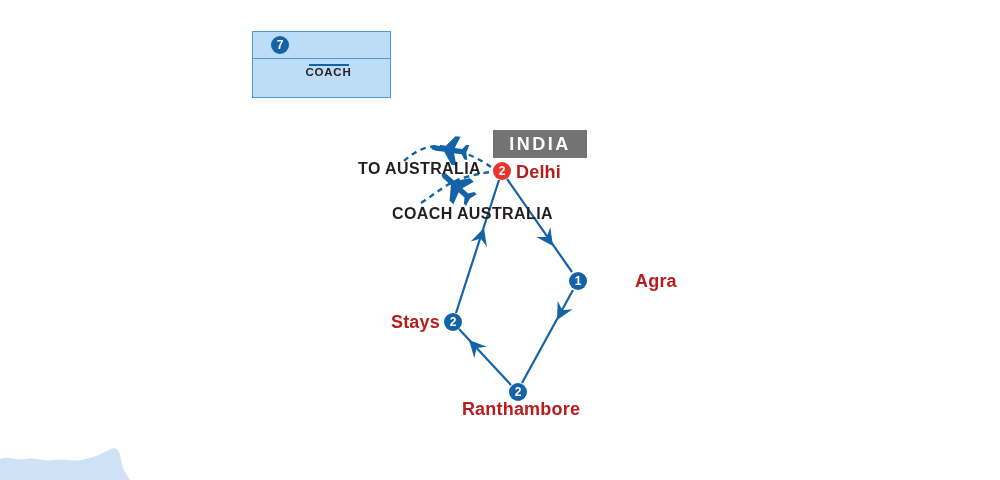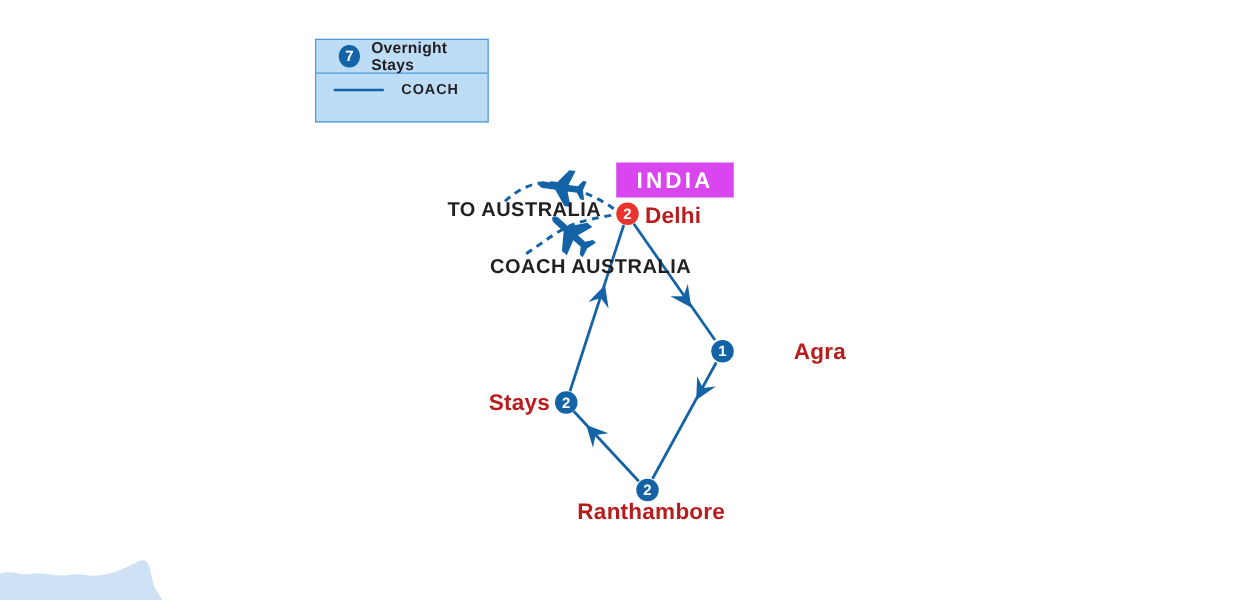--- a/index.html
+++ b/index.html
@@ -16,28 +16,28 @@
     position:relative;height:26px;border-bottom:1.5px solid #4d9ad6;
     display:flex;align-items:center;
   }
   .legend-badge{
     width:18px;height:18px;border-radius:50%;background:#1363a6;color:#fff;
     font-size:12px;font-weight:bold;display:flex;align-items:center;justify-content:center;
     margin-left:18px;
   }
   .legend-title{font-size:12.5px;font-weight:600;color:#231f20;margin-left:9px;letter-spacing:.2px;}
   .legend-rows{padding-top:4px;}
-  .legend-row{display:flex;align-items:center;height:15px;margin-top:1px;}
+  .legend-row{display:flex;align-items:center;height:15px;margin-top:1px;flex-direction:column;}
   .swatch{width:40px;margin-left:14px;}
   .swatch-line{border-top:2.5px solid #1363a6;}
   .swatch-dash{border-top:2.5px dashed #1363a6;}
   .legend-row-label{font-size:11.5px;font-weight:600;color:#231f20;letter-spacing:.8px;margin-left:14px;}
   
   .india-box{
-    position:absolute;left:493px;top:130px;width:94px;height:28px;background:#d946ef;
+    position:absolute;left:493px;top:130px;width:94px;height:28px;background:#737373;
     display:flex;align-items:center;justify-content:center;
   }
   .india-box span{color:#ffffff;font-size:18px;font-weight:bold;letter-spacing:2.5px;}
   
   .marker{
     position:absolute;width:18px;height:18px;border-radius:50%;
     display:flex;align-items:center;justify-content:center;
     color:#fff;font-size:12px;font-weight:bold;z-index:5;
   }
   .marker.blue{background:#1363a6;}
@@ -89,21 +89,20 @@
                L-4.5,2.6 L-8.5,14.5 L-3.5,14.5 L5.5,2.6 L14,2.6 C16.5,2.6 19,1.8 19,0 Z"></path>
       <path transform="translate(457,187) rotate(222) scale(1.05)" d="M19,0 C19,-1.8 16.5,-2.6 14,-2.6 L5.5,-2.6 L-3.5,-14.5 L-8.5,-14.5 L-4.5,-2.6
                L-12,-2.6 L-15.5,-7.5 L-18.5,-7.5 L-16.5,0 L-18.5,7.5 L-15.5,7.5 L-12,2.6
                L-4.5,2.6 L-8.5,14.5 L-3.5,14.5 L5.5,2.6 L14,2.6 C16.5,2.6 19,1.8 19,0 Z"></path>
     </g>
   </svg>
 
   <div class="legend">
     <div class="legend-top">
       <div class="legend-badge">7</div>
-      <div class="legend-title">Overnight Stays</div>
     </div>
     <div class="legend-rows">
       <div class="legend-row">
         <div class="swatch swatch-line"></div>
         <div class="legend-row-label">COACH</div>
       </div>
     </div>
   </div>
 
   <div class="india-box">

